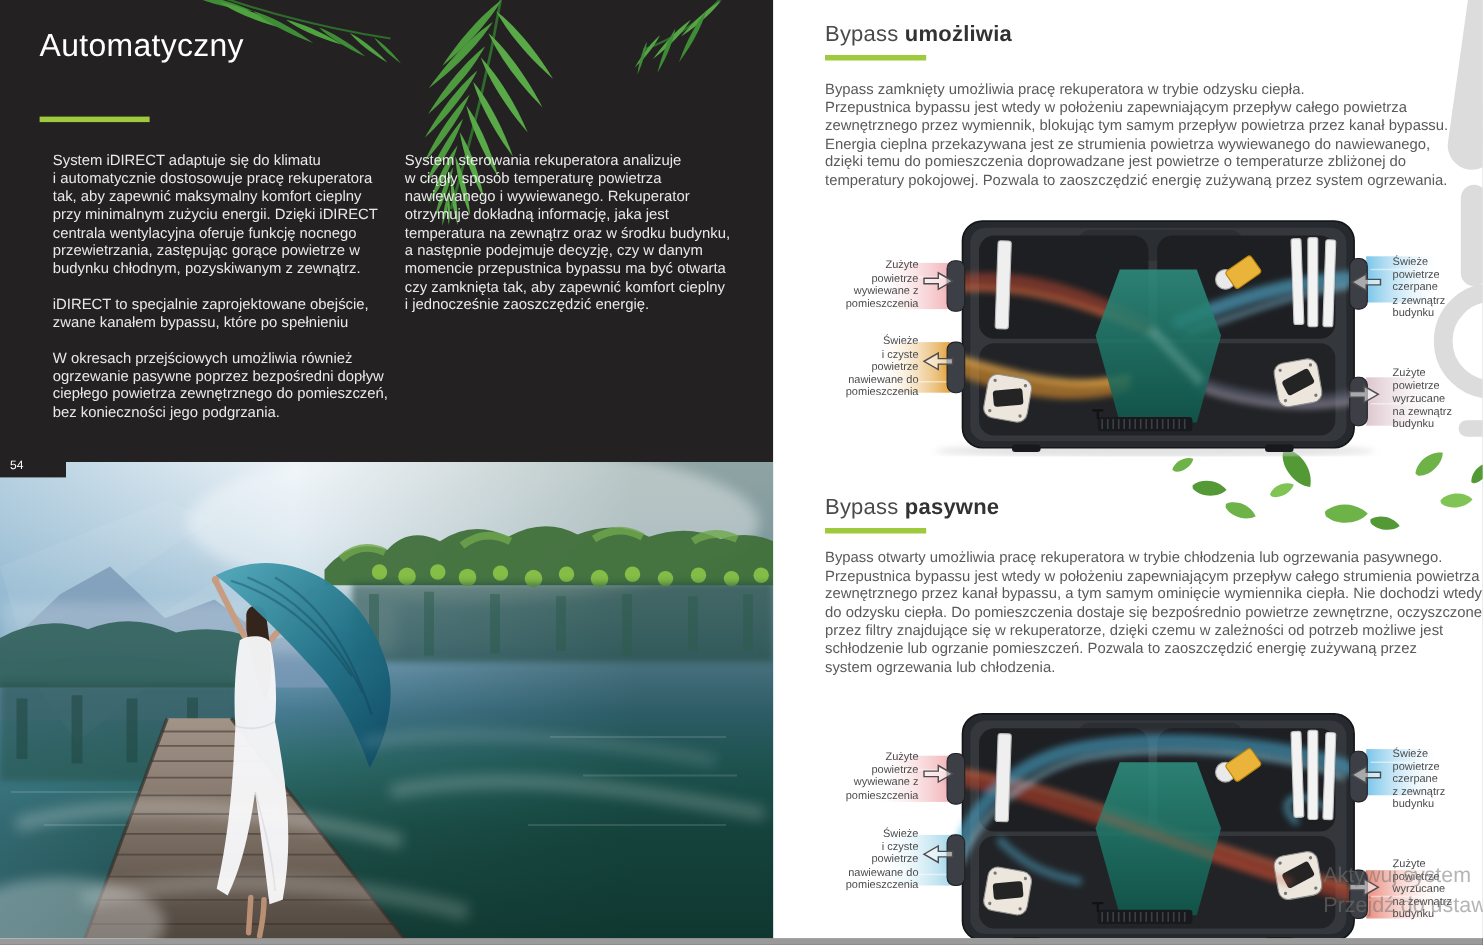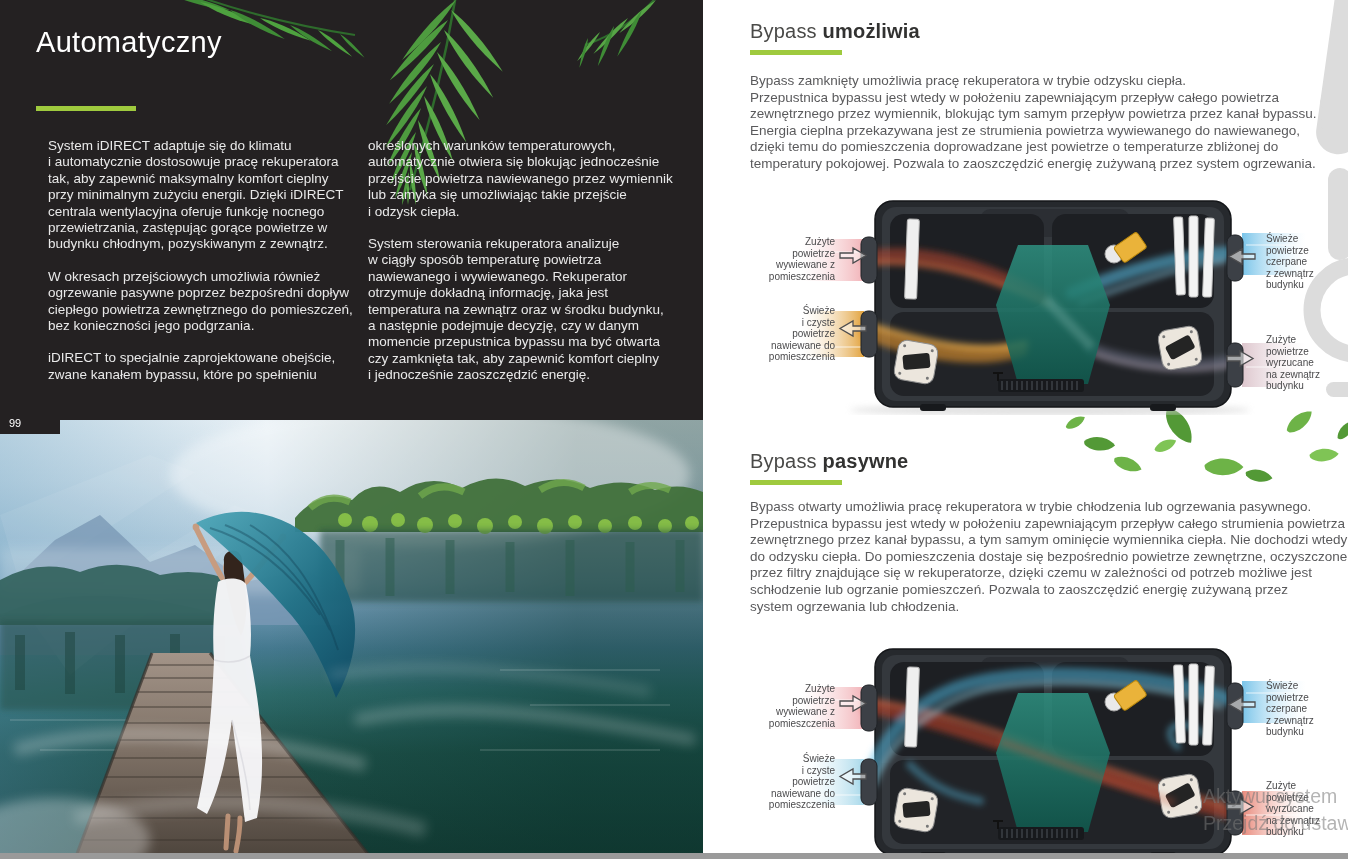--- a/index.html
+++ b/index.html
@@ -190,33 +190,28 @@
     <div class="rule" style="left:36px;top:106px;width:100px"></div>
 
     <div class="dark-col" style="left:36px">
       <p class="pre">System iDIRECT adaptuje się do klimatu
 i automatycznie dostosowuje pracę rekuperatora
 tak, aby zapewnić maksymalny komfort cieplny
 przy minimalnym zużyciu energii. Dzięki iDIRECT
 centrala wentylacyjna oferuje funkcję nocnego
 przewietrzania, zastępując gorące powietrze w
 budynku chłodnym, pozyskiwanym z zewnątrz.</p>
+      <p class="pre">iDIRECT to specjalnie zaprojektowane obejście,
+zwane kanałem bypassu, które po spełnieniu</p>
       <p class="pre">W okresach przejściowych umożliwia również
 ogrzewanie pasywne poprzez bezpośredni dopływ
 ciepłego powietrza zewnętrznego do pomieszczeń,
 bez konieczności jego podgrzania.</p>
-      <p class="pre">iDIRECT to specjalnie zaprojektowane obejście,
-zwane kanałem bypassu, które po spełnieniu</p>
     </div>
     <div class="dark-col" style="left:356px">
-      <p class="pre">określonych warunków temperaturowych,
-automatycznie otwiera się blokując jednocześnie
-przejście powietrza nawiewanego przez wymiennik
-lub zamyka się umożliwiając takie przejście
-i odzysk ciepła.</p>
       <p class="pre">System sterowania rekuperatora analizuje
 w ciągły sposób temperaturę powietrza
 nawiewanego i wywiewanego. Rekuperator
 otrzymuje dokładną informację, jaka jest
 temperatura na zewnątrz oraz w środku budynku,
 a następnie podejmuje decyzję, czy w danym
 momencie przepustnica bypassu ma być otwarta
 czy zamknięta tak, aby zapewnić komfort cieplny
 i jednocześnie zaoszczędzić energię.</p>
     </div>
@@ -297,21 +292,21 @@
           <path d="M15 330 C120 300 260 318 365 345" stroke-width="13" opacity=".26"></path>
           <path d="M355 300 C460 278 580 298 695 320" stroke-width="11" opacity=".24"></path>
           <path d="M75 398 C200 370 330 384 425 410" stroke-width="15" opacity=".2"></path>
           <path d="M330 255 C430 240 540 252 650 272" stroke-width="8" opacity=".18"></path>
         </g>
         <ellipse cx="55" cy="420" rx="95" ry="42" fill="#ffffff" opacity=".3" filter="url(#soft6)"></ellipse>
       </svg>
     </div>
 
     <div class="pagenum-tab">
-      <span>99</span>
+      <span>54</span>
     </div>
   </div>
 
   <div class="page-right">
 
     <svg class="edge-marks" width="80" height="470" viewBox="0 0 80 470">
       <g fill="#dcdcdc">
         <rect x="36" y="-30" width="44" height="185" rx="22" transform="rotate(8 58 62)"></rect>
         <rect x="30" y="96" width="50" height="13" rx="6.5"></rect>
         <rect x="30" y="117" width="50" height="13" rx="6.5"></rect>

